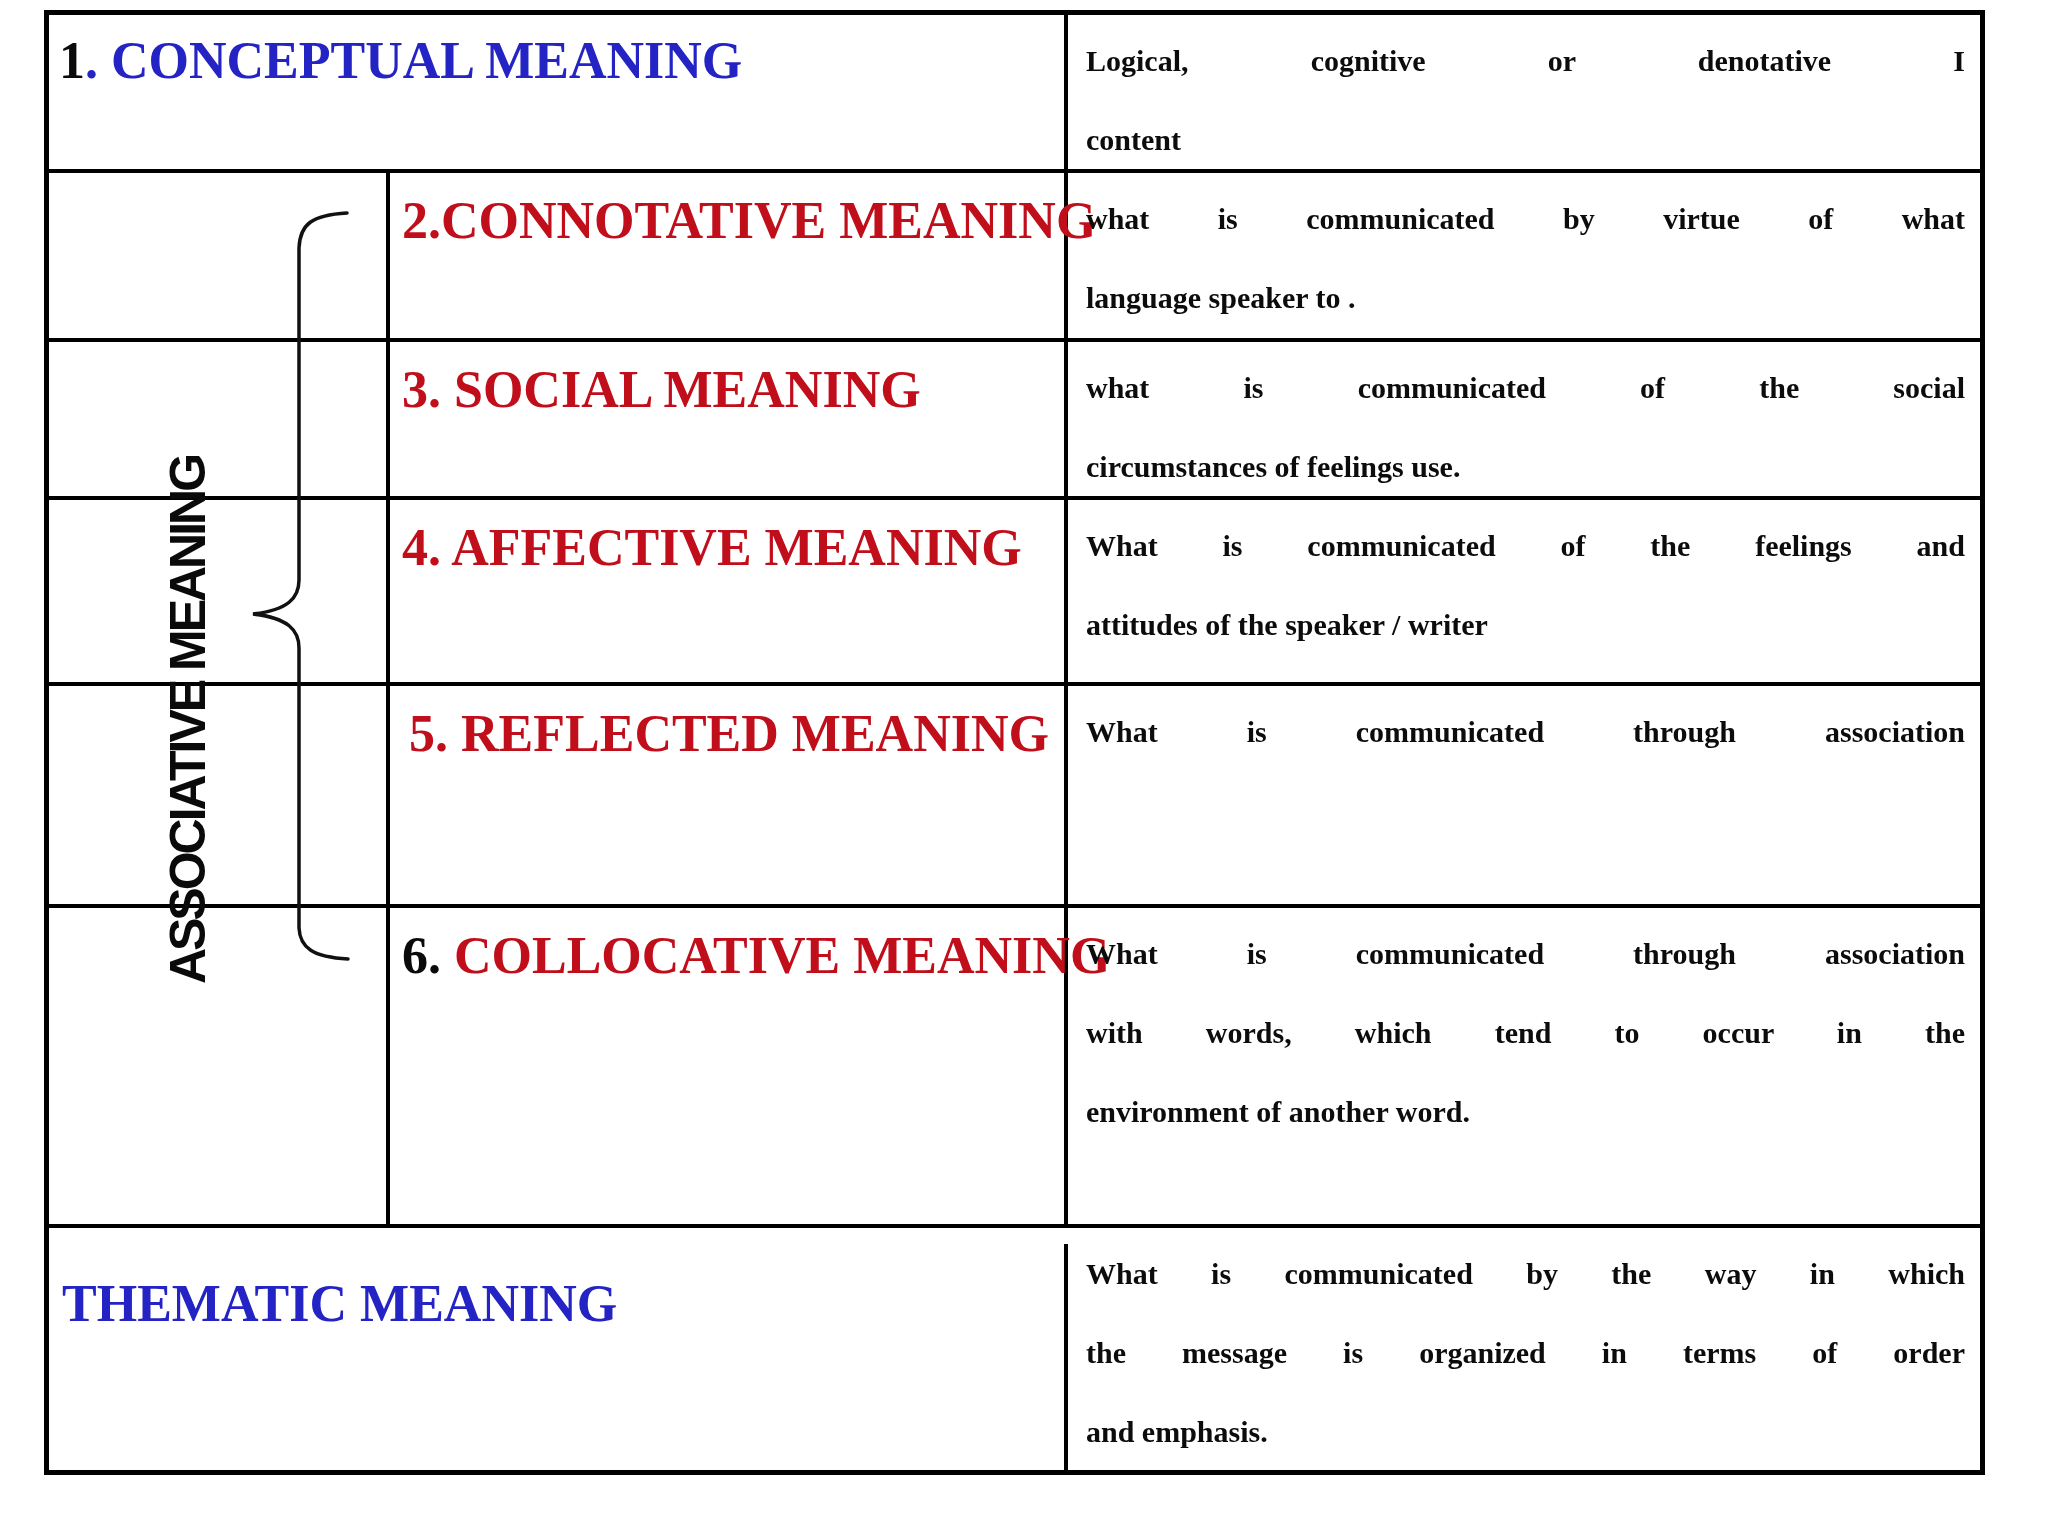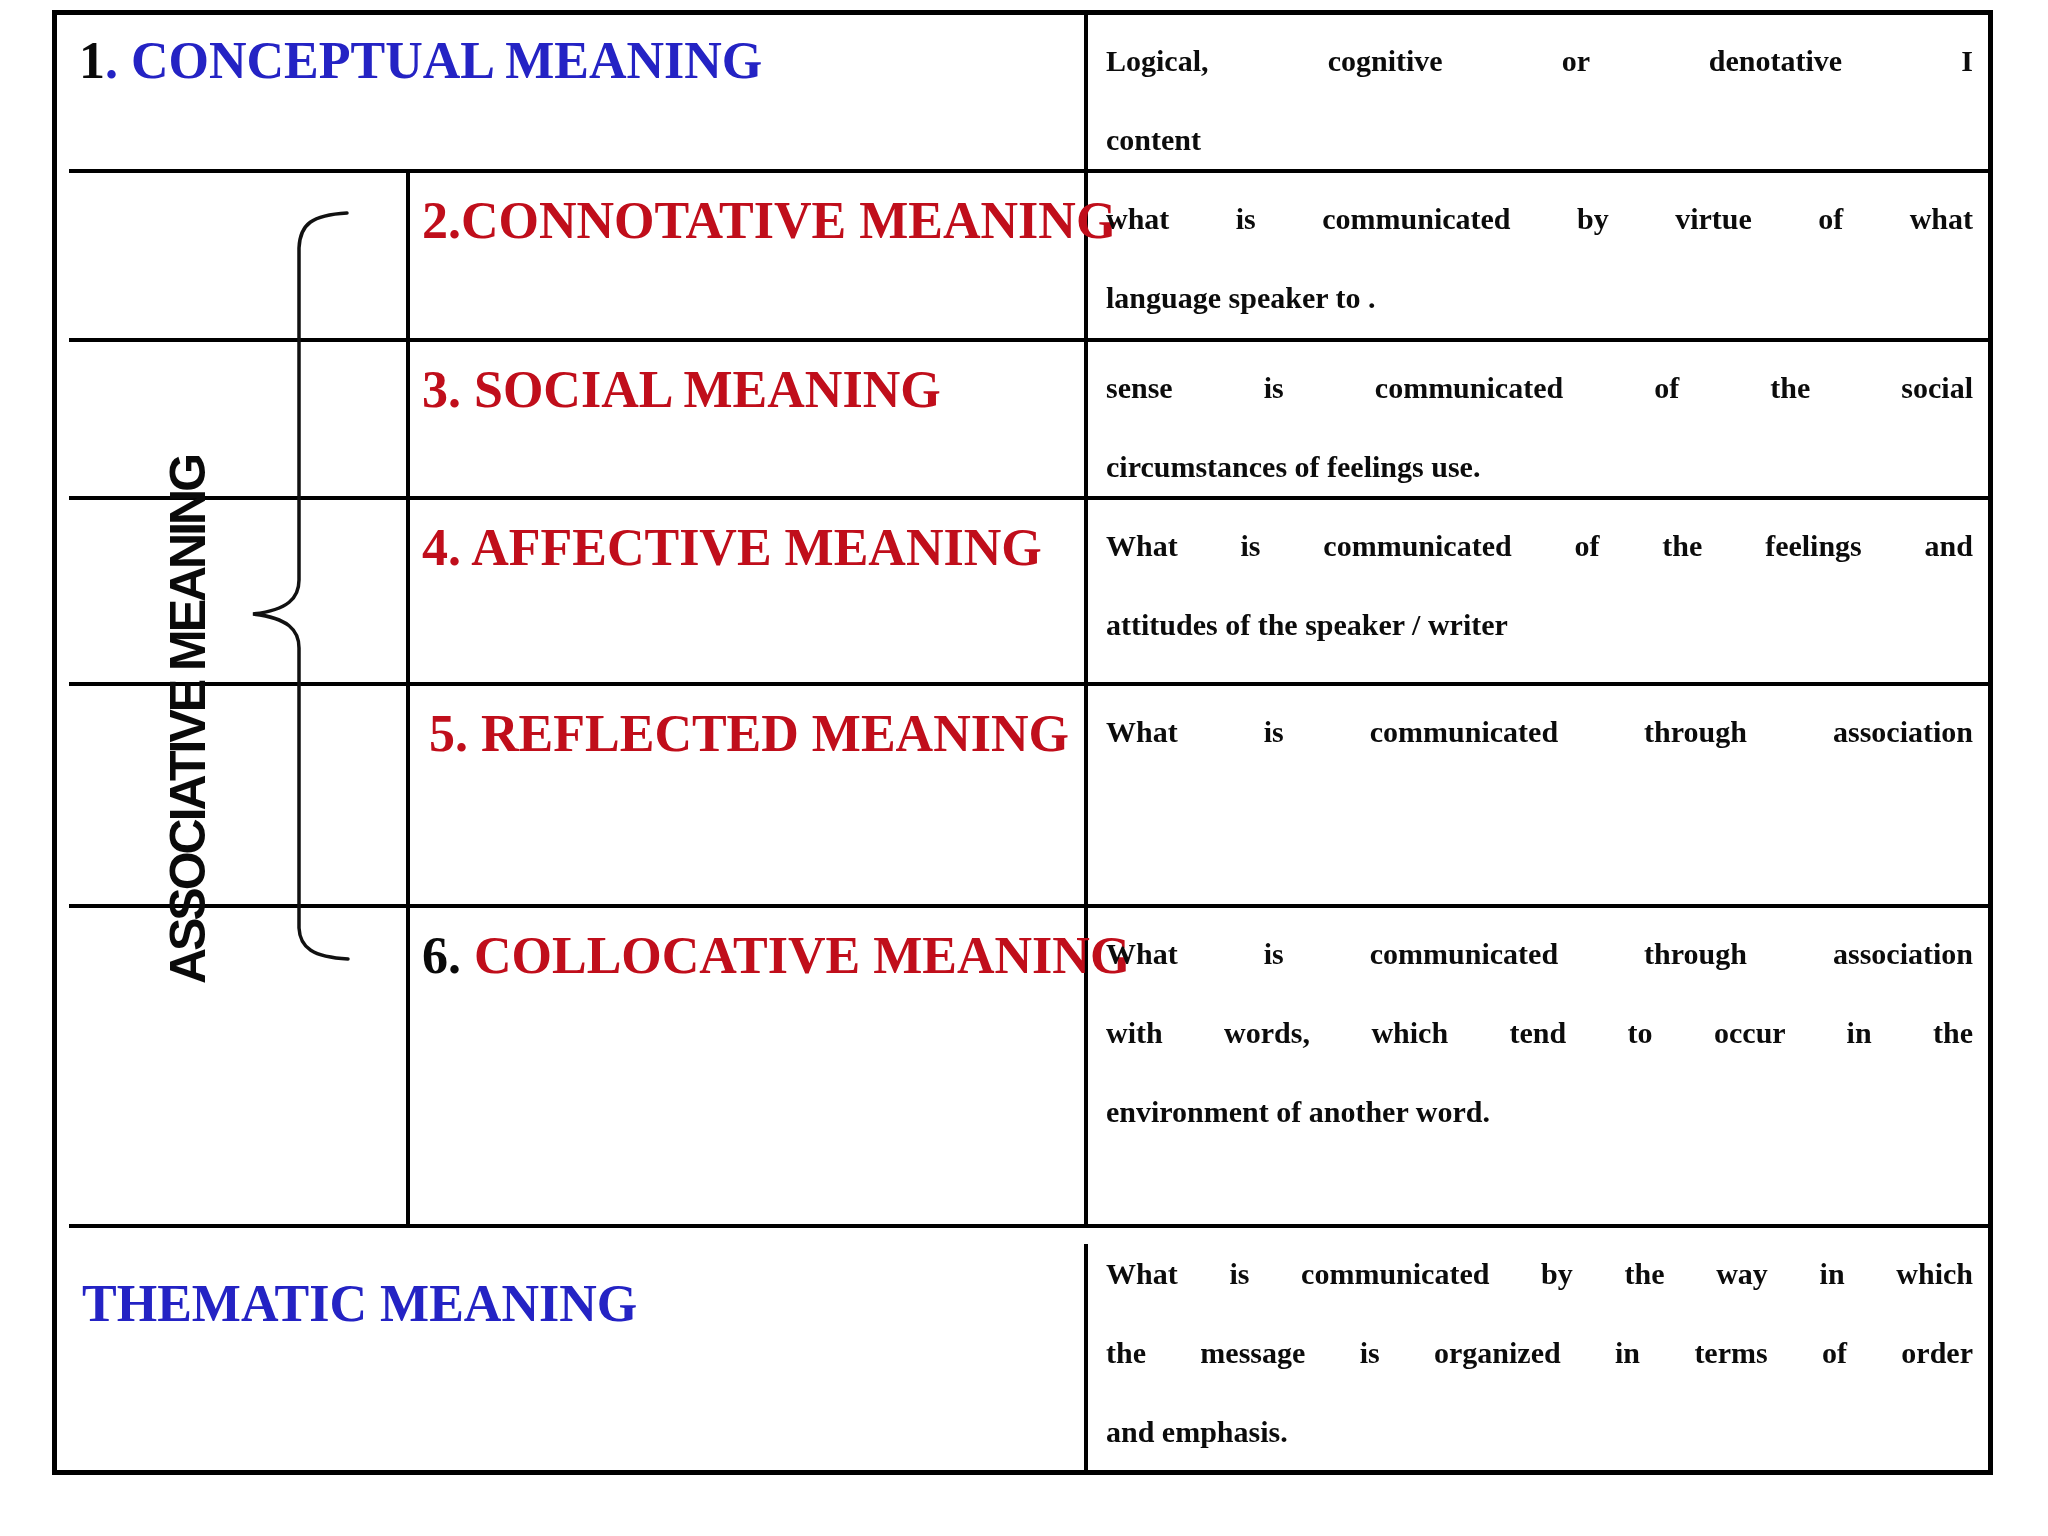--- a/index.html
+++ b/index.html
@@ -4,28 +4,27 @@
 <style>
   html,body{margin:0;padding:0;}
   body{
     width:2048px;height:1536px;
     background:#ffffff;
     font-family:"Liberation Serif", serif;
     position:relative;
     overflow:hidden;
   }
   .grid{
-    position:absolute;left:52px;top:10px;width:1941px;height:1465px;
+    position:absolute;left:44px;top:10px;width:1941px;height:1465px;
     border:5px solid #000;
     box-sizing:border-box;
     display:grid;
     grid-template-columns:341px 678px 1fr;
     grid-template-rows:158px 169px 158px 186px 222px 320px 1fr;
     background:#fff;
-    padding-left:12px;
   }
   .cell{box-sizing:border-box;}
   .b-r{border-right:4px solid #000;}
   .b-b{border-bottom:4px solid #000;}
   
   .title-cell{
     font-weight:bold;font-size:52px;line-height:60px;
     padding:18px 8px 0 12px;white-space:nowrap;
   }
   .r1-title{padding-top:16px;padding-left:10px;}
@@ -64,21 +63,21 @@
   <div class="cell b-r b-b" style="grid-row:2;grid-column:1;"></div>
   <div class="cell b-r b-b title-cell" style="grid-row:2;grid-column:2;"><span class="red">2.</span><span class="red">CONNOTATIVE MEANING</span></div>
   <div class="cell b-b desc-cell" style="grid-row:2;grid-column:3;">
     <div class="ln just">what is communicated by virtue of what</div>
     <div class="ln">language speaker to .</div>
   </div>
 
   <div class="cell b-r b-b" style="grid-row:3;grid-column:1;"></div>
   <div class="cell b-r b-b title-cell" style="grid-row:3;grid-column:2;"><span class="red">3.</span><span class="red"> SOCIAL MEANING</span></div>
   <div class="cell b-b desc-cell" style="grid-row:3;grid-column:3;">
-    <div class="ln just">sense is communicated of the social</div>
+    <div class="ln just">what is communicated of the social</div>
     <div class="ln">circumstances of feelings use.</div>
   </div>
 
   <div class="cell b-r b-b" style="grid-row:4;grid-column:1;"></div>
   <div class="cell b-r b-b title-cell" style="grid-row:4;grid-column:2;"><span class="red">4.</span><span class="red"> AFFECTIVE MEANING</span></div>
   <div class="cell b-b desc-cell" style="grid-row:4;grid-column:3;">
     <div class="ln just">What is communicated of the feelings and</div>
     <div class="ln">attitudes of the speaker / writer</div>
   </div>
 

